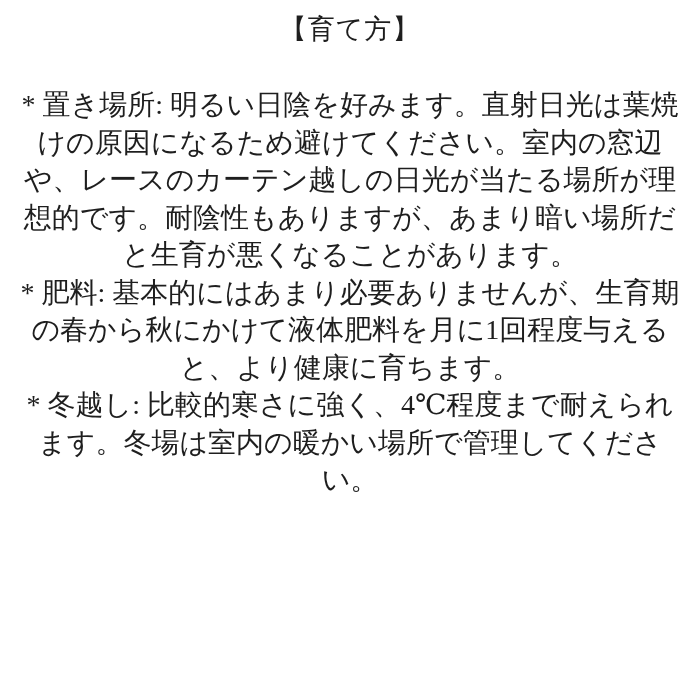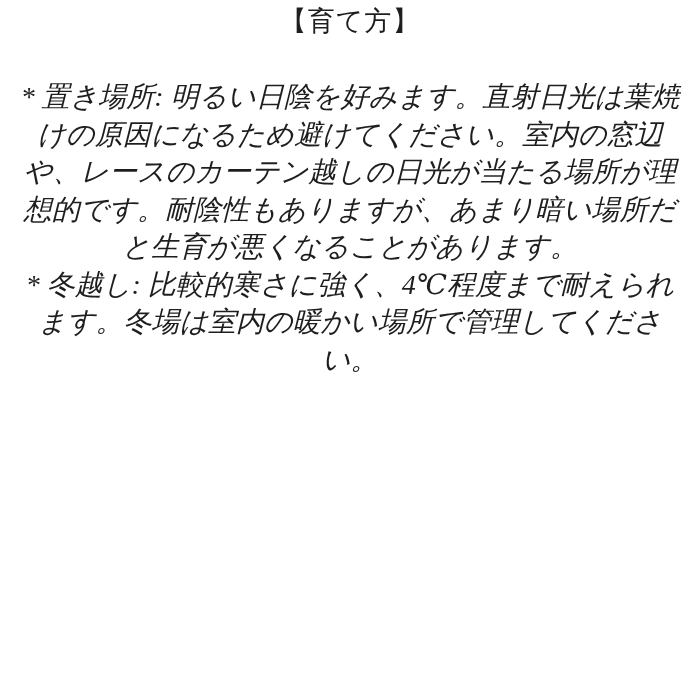--- a/index.html
+++ b/index.html
@@ -5,53 +5,55 @@
   html, body {
     margin: 0;
     padding: 0;
     background: #ffffff;
   }
   .page {
     width: 700px;
     height: 700px;
     box-sizing: border-box;
     background: #ffffff;
-    padding: 4px 14px 0 14px;
+    padding: 12px 14px 0 14px;
     overflow: hidden;
     font-family: "Liberation Serif", "DejaVu Serif", serif;
     color: #1e1e1e;
   }
   .doc-title {
     margin: 0 0 40px 0;
     font-size: 27px;
     font-weight: normal;
     line-height: 34px;
     text-align: center;
     letter-spacing: 1px;
   }
   .doc-body {
     font-size: 28px;
     line-height: 37.5px;
     text-align: center;
   }
   .care-section {
     margin: 0;
     white-space: pre-line; 
-    font-style: italic;
   }
 </style>
 </head>
 <body>
 
 <div class="page">
   <h1 class="doc-title">【育て方】</h1>
 
   <div class="doc-body">
     <p class="care-section">* 置き場所: 明るい日陰を好みます。直射日光は葉焼
 けの原因になるため避けてください。室内の窓辺
 や、レースのカーテン越しの日光が当たる場所が理
 想的です。耐陰性もありますが、あまり暗い場所だ
 と生育が悪くなることがあります。</p>
+    <p class="care-section">* 肥料: 基本的にはあまり必要ありませんが、生育期
+の春から秋にかけて液体肥料を月に1回程度与える
+と、より健康に育ちます。</p>
     <p class="care-section">* 冬越し: 比較的寒さに強く、4℃程度まで耐えられ
 ます。冬場は室内の暖かい場所で管理してくださ
 い。</p>
   </div>
 </div>
 
 </body></html>

